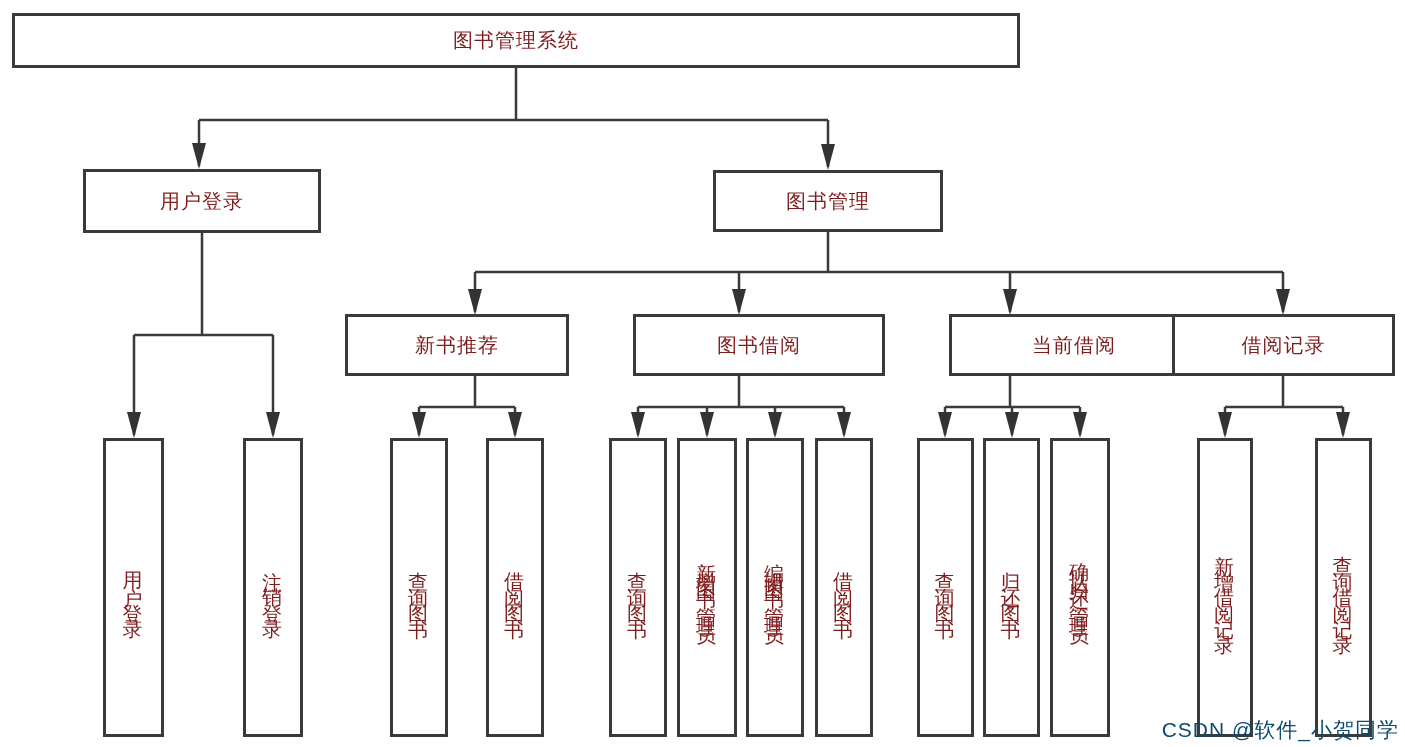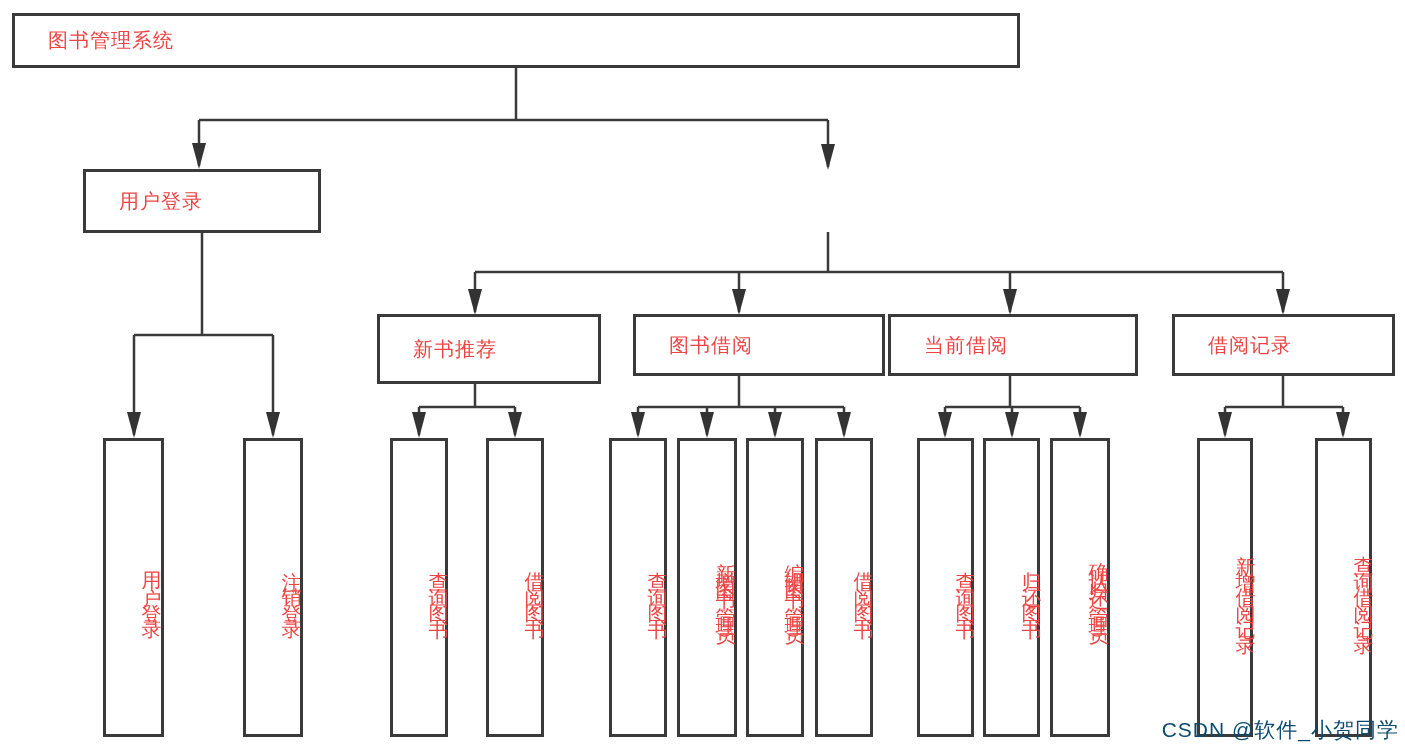--- a/index.html
+++ b/index.html
@@ -9,40 +9,39 @@
     background:#ffffff;
     font-family:"Liberation Sans","DejaVu Sans",sans-serif;
     overflow:hidden;
   }
   .connector-layer{position:absolute;left:0;top:0;z-index:0;}
   .node{
     position:absolute;
     box-sizing:border-box;
     background:#ffffff;
     border:3px solid #3a3a3a;
-    display:flex;align-items:center;justify-content:flex-start;
-    color:#ef4444;
+    display:flex;align-items:center;justify-content:center;
+    color:#7f1d1d;
     z-index:1;
-    padding-left:33px;
   }
   .hlabel{font-size:20px;letter-spacing:1px;white-space:nowrap;}
   .vnode .vtext{
     writing-mode:vertical-rl;
     font-size:20px;
     letter-spacing:16px;
     white-space:nowrap;
   }
   .vnode .vtext.v-long{letter-spacing:9px;}
   
   .n-root    {left:12px;  top:13px;  width:1008px; height:55px;}
   .n-login   {left:83px;  top:169px; width:238px;  height:64px;}
   .n-mgmt    {left:713px; top:170px; width:230px;  height:62px;}
-  .n-rec     {left:377px; top:314px; width:224px;  height:70px;}
+  .n-rec     {left:345px; top:314px; width:224px;  height:62px;}
   .n-borrow  {left:633px; top:314px; width:252px;  height:62px;}
-  .n-current {left:888px; top:314px; width:250px;  height:62px;}
+  .n-current {left:949px; top:314px; width:250px;  height:62px;}
   .n-records {left:1172px;top:314px; width:223px;  height:62px;}
   .leaf{top:438px;height:299px;}
   .l-g1a{left:103px;width:61px;}
   .l-g1b{left:243px;width:60px;}
   .l-g2a{left:390px;width:58px;}
   .l-g2b{left:486px;width:58px;}
   .l-g3a{left:609px;width:58px;}
   .l-g3b{left:677px;width:60px;}
   .l-g3c{left:746px;width:58px;}
   .l-g3d{left:815px;width:58px;}
@@ -102,20 +101,23 @@
     <polygon points="1343,438 1336,412 1350,412" fill="#333333"></polygon>
   </svg>
 
   <div class="node n-root">
     <span class="hlabel">图书管理系统</span>
   </div>
 
   <div class="node n-login">
     <span class="hlabel">用户登录</span>
   </div>
+  <div class="node n-mgmt">
+    <span class="hlabel">图书管理</span>
+  </div>
 
   <div class="node n-rec">
     <span class="hlabel">新书推荐</span>
   </div>
   <div class="node n-borrow">
     <span class="hlabel">图书借阅</span>
   </div>
   <div class="node n-current">
     <span class="hlabel">当前借阅</span>
   </div>

